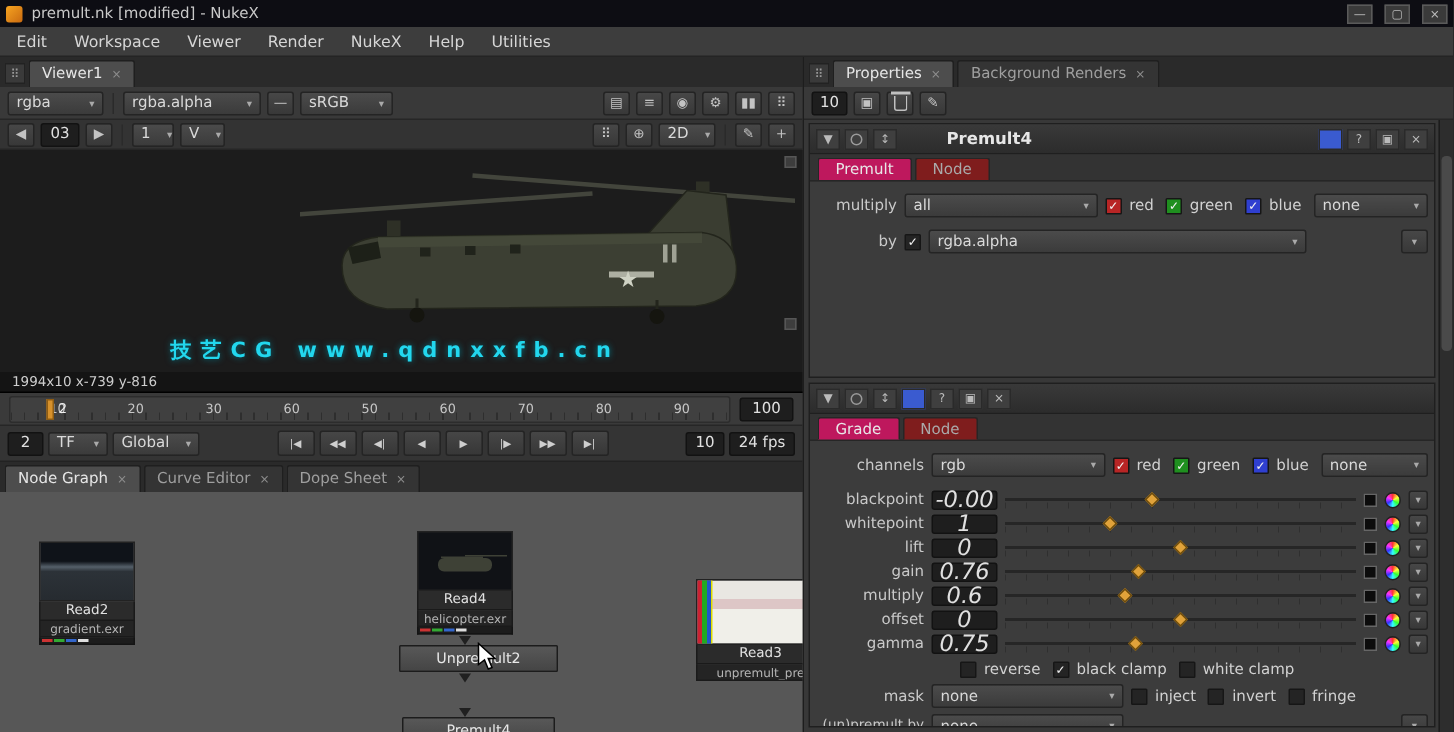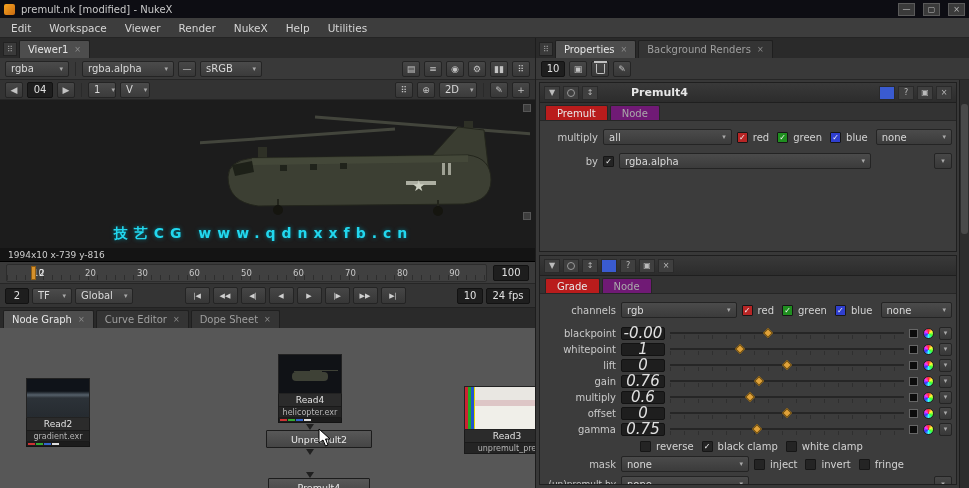--- a/index.html
+++ b/index.html
@@ -80,22 +80,22 @@
   .panels { flex: 1; display: flex; flex-direction: column; overflow: hidden; padding: 2px 12px 0 3px; }
   .panel { border: 1px solid #1f1f1f; background: #3c3c3c; margin-bottom: 3px; display: flex; flex-direction: column; }
   .panel.premult { height: 170px; flex-shrink: 0; }
   .panel.grade { flex: 1; overflow: hidden; }
   .phead { height: 20px; background: linear-gradient(#393939,#2c2c2c); display: flex; align-items: center; gap: 3px; padding: 0 4px; border-bottom: 1px solid #1f1f1f; flex-shrink: 0; }
   .hbtn { width: 16px; height: 14px; display: flex; align-items: center; justify-content: center; background: #3f3f3f; border: 1px solid #2a2a2a; color: #bbb; font-size: 8px; }
   .hbtn.swatch { background: #3a5bd0; }
   .ring { width: 8px; height: 8px; border: 1.5px solid #9a9a9a; border-radius: 50%; }
   .ptitle { font-weight: bold; color: #e6e6e6; font-size: 11px; margin-left: 30px; flex: 1; }
   .ntabs { height: 18px; background: #333; display: flex; gap: 2px; padding: 2px 5px 0; border-bottom: 1px solid #262626; flex-shrink: 0; }
-  .ntab { padding: 0 11px; font-size: 10px; color: #aaa; background: #701a75; border: 1px solid #262626; border-bottom: none; border-radius: 2px 2px 0 0; display: flex; align-items: center; }
-  .ntab.active { background: #b91c1c; color: #e8e8e8; }
+  .ntab { padding: 0 11px; font-size: 10px; color: #aaa; background: #7f1d1d; border: 1px solid #262626; border-bottom: none; border-radius: 2px 2px 0 0; display: flex; align-items: center; }
+  .ntab.active { background: #be185d; color: #e8e8e8; }
   .pcontent { padding: 8px 4px 0 0; overflow: hidden; flex: 1; }
   .prow { display: flex; align-items: center; gap: 5px; margin-bottom: 8px; }
   .plabel { width: 58px; text-align: right; color: #c9c9c9; font-size: 10px; flex-shrink: 0; }
   .cb { width: 11px; height: 11px; background: #242424; border: 1px solid #161616; display: flex; align-items: center; justify-content: center; color: #f2f2f2; font-size: 8px; border-radius: 1px; flex-shrink: 0; }
   .cb.red { background: #b82525; } .cb.green { background: #1f8f1f; } .cb.blue { background: #2f3fd0; }
   .cb-label { font-size: 10px; color: #d2d2d2; margin-right: 3px; white-space: nowrap; }
   .grow { display: flex; align-items: center; gap: 5px; height: 16px; margin-bottom: 0; }
   .glabel { width: 76px; text-align: right; font-size: 10px; color: #c9c9c9; flex-shrink: 0; white-space: nowrap; }
   .glabel.small { font-size: 9px; }
   .gval { width: 44px; height: 13px; font-size: 15px; font-style: italic; }
@@ -165,21 +165,21 @@
         <span class="icon-btn">▤</span>
         <span class="icon-btn">≡</span>
         <span class="icon-btn">◉</span>
         <span class="icon-btn">⚙</span>
         <span class="icon-btn">▮▮</span>
         <span class="icon-btn">⠿</span>
       </div>
 
       <div class="toolbar vtb2">
         <span class="icon-btn">◀</span>
-        <span class="field" style="width:26px">04</span>
+        <span class="field" style="width:26px">03</span>
         <span class="icon-btn">▶</span>
         <span class="sep"></span>
         <div class="dropdown" style="width:28px">
           <span>1</span>
           <span class="chev">▾</span>
         </div>
         <div class="dropdown" style="width:30px">
           <span>V</span>
           <span class="chev">▾</span>
         </div>
@@ -280,21 +280,21 @@
           <span class="x">×</span>
         </div>
         <div class="tab">
           <span>Dope Sheet</span>
           <span class="x">×</span>
         </div>
       </div>
 
       <div class="dag">
 
-        <div class="node" style="left:26px; top:50px">
+        <div class="node" style="left:26px; top:33px">
           <div class="thumb read2-thumb"></div>
           <div class="nbar">Read2</div>
           <div class="nfile">gradient.exr</div>
           <div class="chanstrip">
             <i style="background:#c33"></i>
               <i style="background:#3a3"></i>
               <i style="background:#36c"></i>
               <i style="background:#ddd"></i>
           </div>
         </div>

